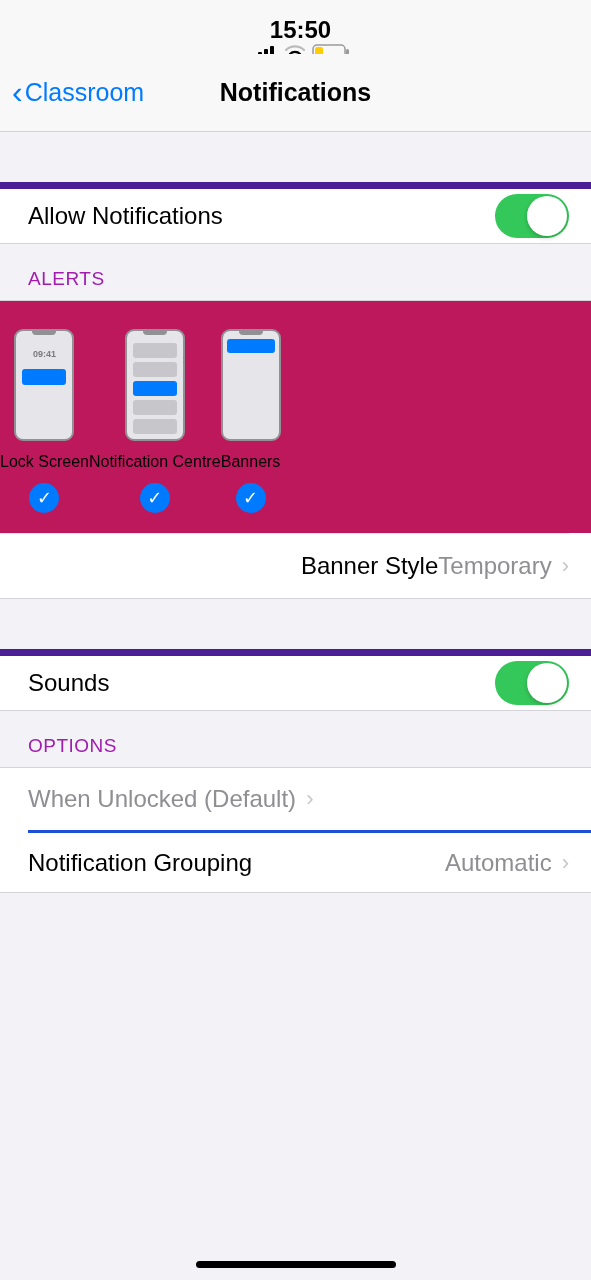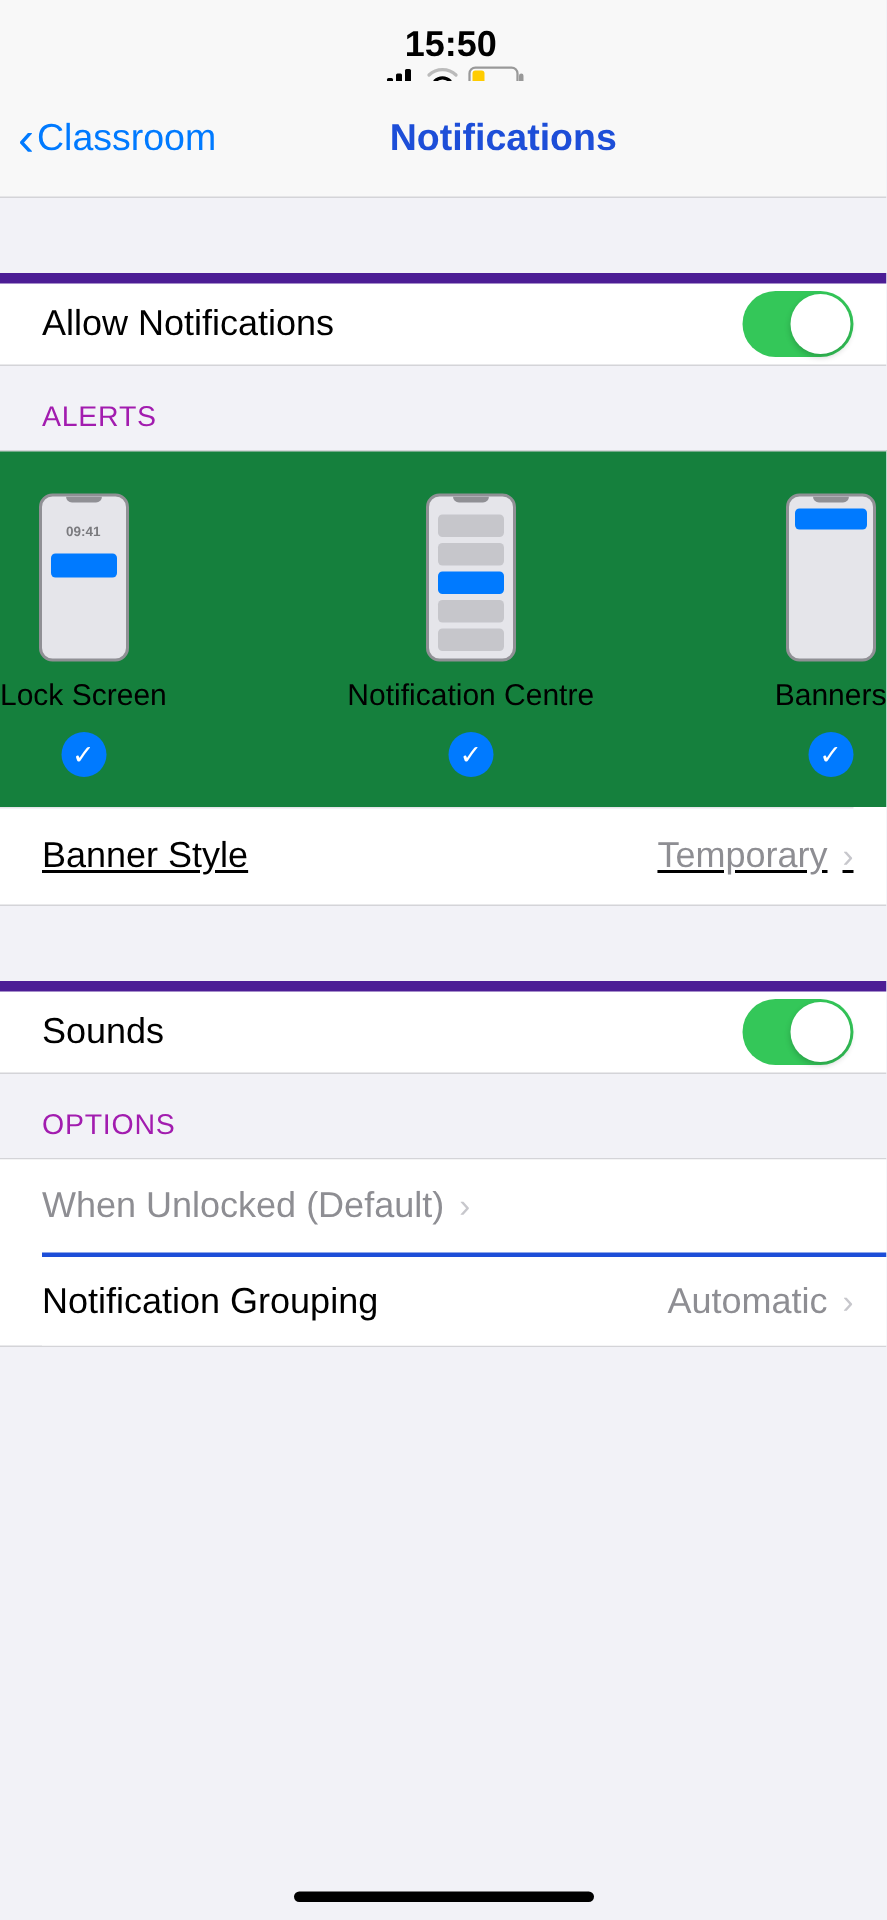--- a/index.html
+++ b/index.html
@@ -54,22 +54,21 @@
       font-size: 32px;
       font-weight: 500;
       margin-right: 2px;
     }
     .nav-title {
       position: absolute;
       left: 50%;
       transform: translateX(-50%);
       font-size: 25px;
       font-weight: 600;
-      color: #1d4ed8;
-      margin-left: 40px;
+      color: #000000;
     }
     .section-gap {
       height: 50px;
     }
     .section-header {
       padding: 24px 28px 10px;
       font-size: 19px;
       color: #a21caf;
       text-transform: uppercase;
       letter-spacing: 0.5px;
@@ -116,34 +115,34 @@
       width: 40px;
       height: 40px;
       border-radius: 50%;
       background: #fff;
       top: 2px;
       right: 2px;
       box-shadow: 0 2px 4px rgba(0,0,0,0.2);
     }
     .alerts-grid {
       display: flex;
-      justify-content: space-between;
-      background: #15803d;
+      justify-content: flex-start;
+      background: #be185d;
       padding: 28px 0 20px;
       border-top: 1px solid #d4d4d8;
     }
     .alert-pane {
       display: flex;
       flex-direction: column;
       align-items: center;
       gap: 12px;
       cursor: pointer;
     }
     .alert-label {
-      font-size: 20px;
+      font-size: 16px;
       color: #000;
     }
     .check-circle {
       width: 30px;
       height: 30px;
       border-radius: 50%;
       background: #007aff;
       display: flex;
       align-items: center;
       justify-content: center;
@@ -207,27 +206,26 @@
       background: #fff;
       border-bottom: 1px solid #d4d4d8;
       padding: 0 22px 0 0;
       display: flex;
       align-items: center;
       min-height: 65px;
     }
     .banner-style-inner {
       flex: 1;
       display: flex;
-      justify-content: space-between;
+      justify-content: flex-end;
       align-items: center;
       padding-left: 28px;
       border-top: 1px solid #e5e5ea;
       min-height: 65px;
       margin-left: 0;
-      text-decoration: underline;
     }
     .home-indicator {
       position: absolute;
       bottom: 12px;
       left: 50%;
       transform: translateX(-50%);
       width: 200px;
       height: 7px;
       background: #000;
       border-radius: 4px;

